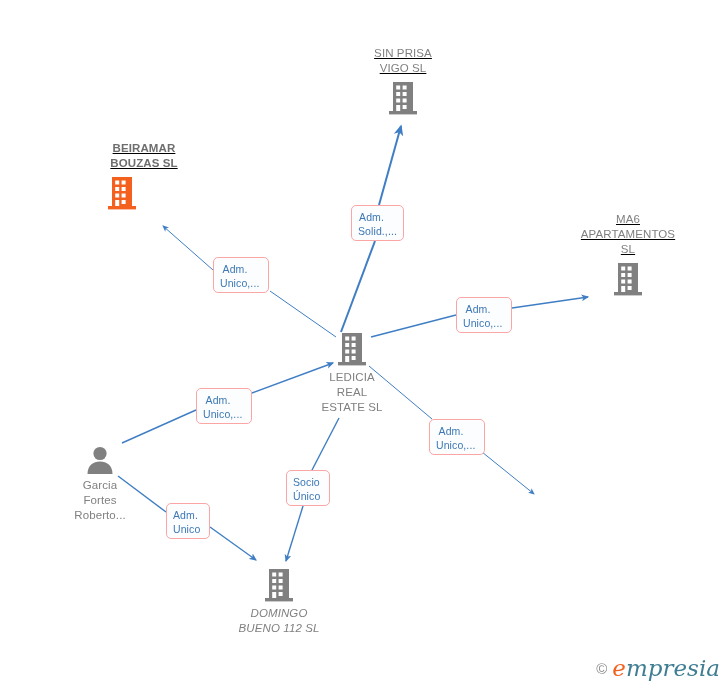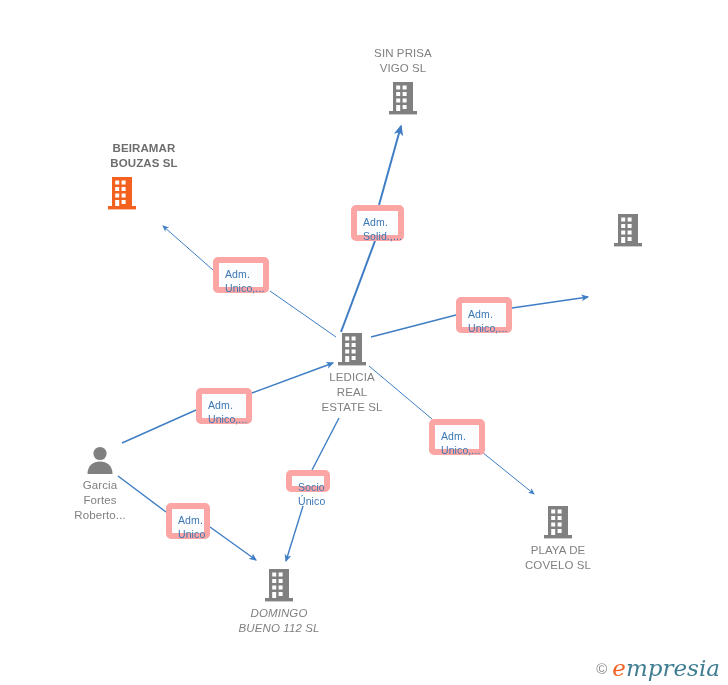--- a/index.html
+++ b/index.html
@@ -17,28 +17,28 @@
   .node .icon{display:block;line-height:0;}
   .node .caption{
     font-size:11.5px;
     color:#808080;
     text-align:center;
     line-height:15px;
     letter-spacing:0.1px;
     white-space:pre-line;
   }
   .node.highlight .caption{color:#6e6e6e;font-weight:bold;margin-left:44px;}
-  .node.caption-above{flex-direction:column;}
+  .node.caption-above{flex-direction:column;text-decoration:underline;}
   .node.caption-above .caption{margin-bottom:4px;}
   .node.caption-below .caption{margin-top:3px;}
 
   .edge-label{
     position:absolute;
     box-sizing:border-box;
-    border:6px solid #fca5a5;
+    border:1px solid #fca5a5;
     border-radius:5px;
     background:#fcfdff;
     color:#3c78b4;
     font-size:10.5px;
     line-height:14px;
     text-align:center;
     padding:4px 18px 4px 6px;
     white-space:pre-line;
     letter-spacing:0.1px;
   }
@@ -136,20 +136,23 @@
         <rect x="14.6" y="12" width="4" height="4" fill="#ffffff"></rect>
         <rect x="8.2" y="18.5" width="4" height="4" fill="#ffffff"></rect>
         <rect x="14.6" y="18.5" width="4" height="4" fill="#ffffff"></rect>
         <rect x="8.2" y="25" width="4" height="6" fill="#ffffff"></rect>
         <rect x="14.6" y="25" width="4" height="4" fill="#ffffff"></rect>
       </svg>
     </span>
   </div>
 
   <div class="node caption-above" style="left:558px;top:212px;">
+    <div class="caption">MA6
+APARTAMENTOS
+SL</div>
     <span class="icon">
       <svg width="30" height="36" viewBox="0 0 30 36" xmlns="http://www.w3.org/2000/svg">
         <rect x="5" y="2" width="20" height="29" fill="#808080"></rect>
         <rect x="1" y="31" width="28" height="3.4" fill="#808080"></rect>
         <rect x="8.2" y="5.5" width="4" height="4" fill="#ffffff"></rect>
         <rect x="14.6" y="5.5" width="4" height="4" fill="#ffffff"></rect>
         <rect x="8.2" y="12" width="4" height="4" fill="#ffffff"></rect>
         <rect x="14.6" y="12" width="4" height="4" fill="#ffffff"></rect>
         <rect x="8.2" y="18.5" width="4" height="4" fill="#ffffff"></rect>
         <rect x="14.6" y="18.5" width="4" height="4" fill="#ffffff"></rect>
@@ -184,38 +187,20 @@
         <rect x="14.6" y="18.5" width="4" height="4" fill="#ffffff"></rect>
         <rect x="8.2" y="25" width="4" height="6" fill="#ffffff"></rect>
         <rect x="14.6" y="25" width="4" height="4" fill="#ffffff"></rect>
       </svg>
     </span>
     <div class="caption">LEDICIA
 REAL
 ESTATE  SL</div>
   </div>
 
-  <div class="node caption-below" style="left:488px;top:504px;">
-    <span class="icon">
-      <svg width="30" height="36" viewBox="0 0 30 36" xmlns="http://www.w3.org/2000/svg">
-        <rect x="5" y="2" width="20" height="29" fill="#808080"></rect>
-        <rect x="1" y="31" width="28" height="3.4" fill="#808080"></rect>
-        <rect x="8.2" y="5.5" width="4" height="4" fill="#ffffff"></rect>
-        <rect x="14.6" y="5.5" width="4" height="4" fill="#ffffff"></rect>
-        <rect x="8.2" y="12" width="4" height="4" fill="#ffffff"></rect>
-        <rect x="14.6" y="12" width="4" height="4" fill="#ffffff"></rect>
-        <rect x="8.2" y="18.5" width="4" height="4" fill="#ffffff"></rect>
-        <rect x="14.6" y="18.5" width="4" height="4" fill="#ffffff"></rect>
-        <rect x="8.2" y="25" width="4" height="6" fill="#ffffff"></rect>
-        <rect x="14.6" y="25" width="4" height="4" fill="#ffffff"></rect>
-      </svg>
-    </span>
-    <div class="caption">PLAYA DE
-COVELO  SL</div>
-  </div>
 
   <div class="node caption-below" style="left:209px;top:567px;font-style:italic;">
     <span class="icon">
       <svg width="30" height="36" viewBox="0 0 30 36" xmlns="http://www.w3.org/2000/svg">
         <rect x="5" y="2" width="20" height="29" fill="#808080"></rect>
         <rect x="1" y="31" width="28" height="3.4" fill="#808080"></rect>
         <rect x="8.2" y="5.5" width="4" height="4" fill="#ffffff"></rect>
         <rect x="14.6" y="5.5" width="4" height="4" fill="#ffffff"></rect>
         <rect x="8.2" y="12" width="4" height="4" fill="#ffffff"></rect>
         <rect x="14.6" y="12" width="4" height="4" fill="#ffffff"></rect>
@@ -237,21 +222,21 @@
 
   <div class="edge-label" style="left:456px;top:297px;width:56px;height:36px;">Adm.
 Unico,...</div>
 
   <div class="edge-label" style="left:429px;top:419px;width:56px;height:36px;">Adm.
 Unico,...</div>
 
   <div class="edge-label" style="left:196px;top:388px;width:56px;height:36px;">Adm.
 Unico,...</div>
 
-  <div class="edge-label" style="left:286px;top:470px;width:44px;height:22px;">Socio
+  <div class="edge-label" style="left:286px;top:470px;width:44px;height:36px;">Socio
 Único</div>
 
   <div class="edge-label" style="left:166px;top:503px;width:44px;height:36px;">Adm.
 Unico</div>
 
   <div class="watermark">
     <span class="copy">©</span>
     <span class="brand"><span class="e">e</span><span class="rest">mpresia</span></span>
   </div>
 

